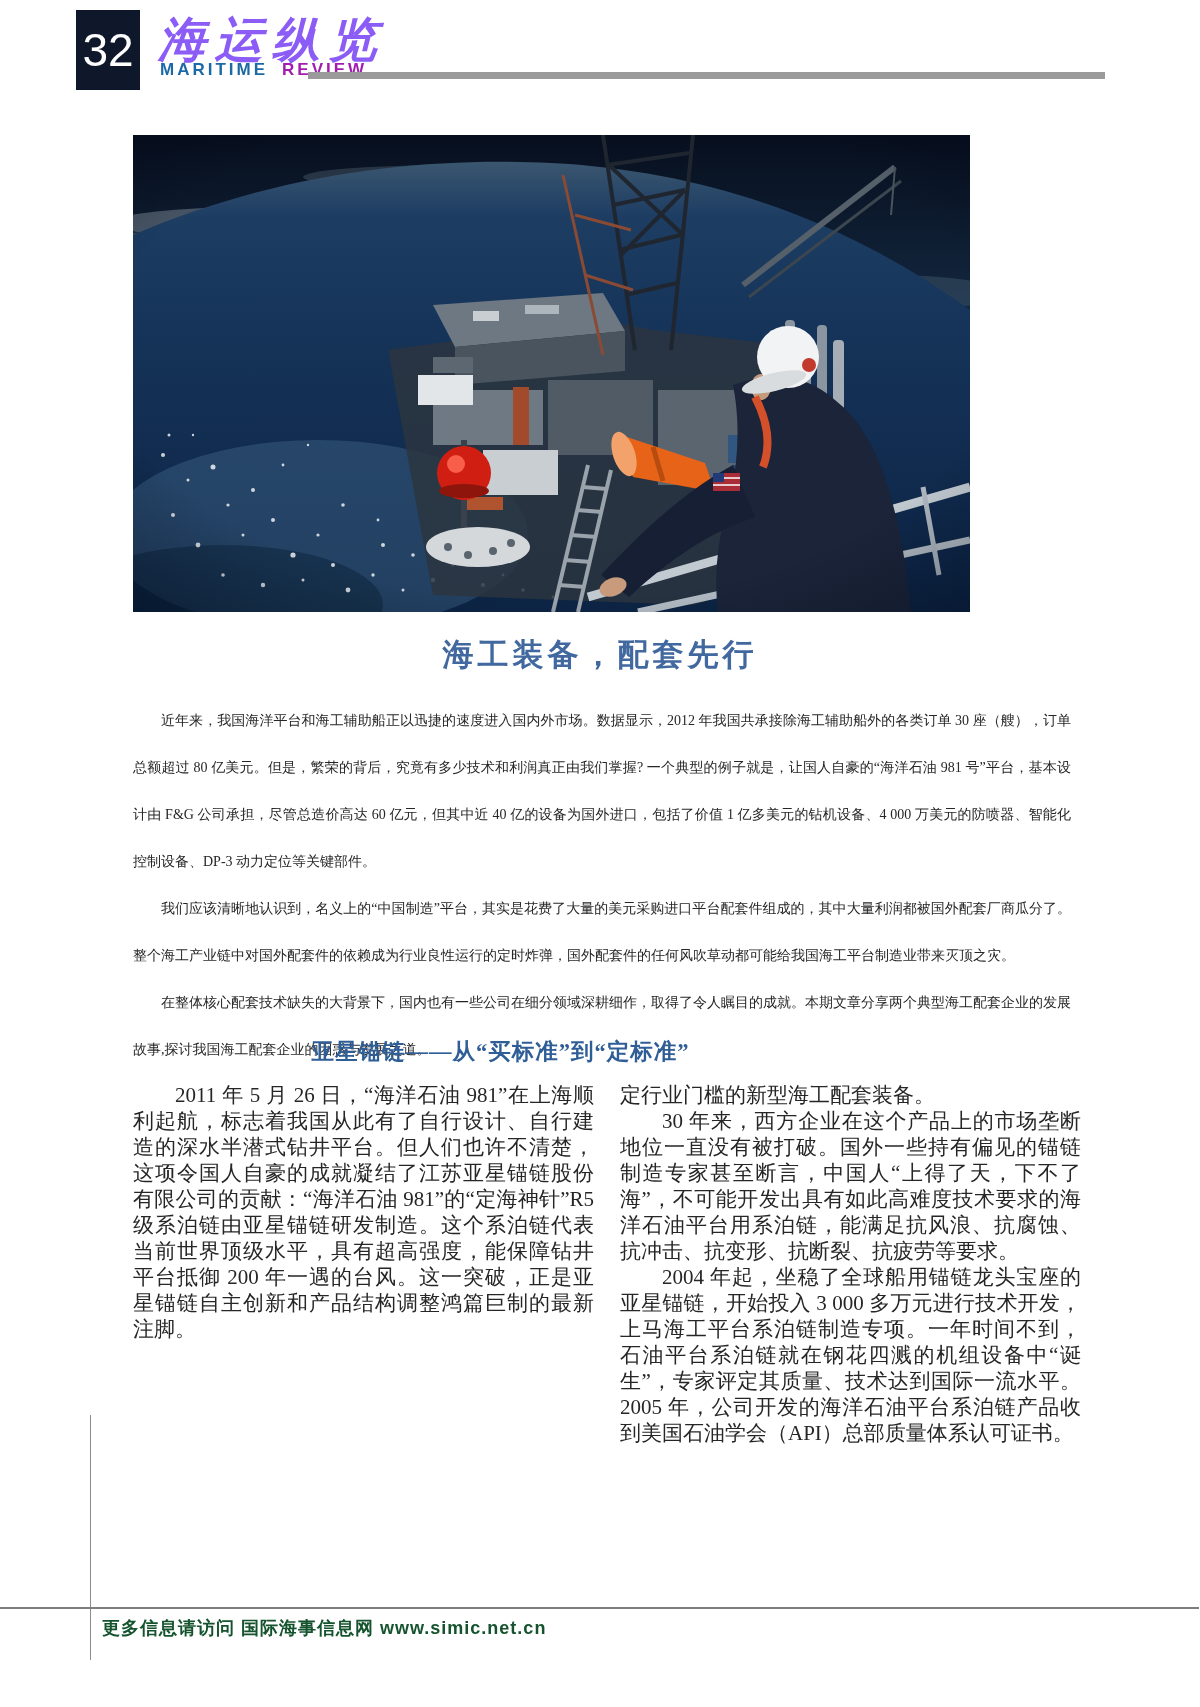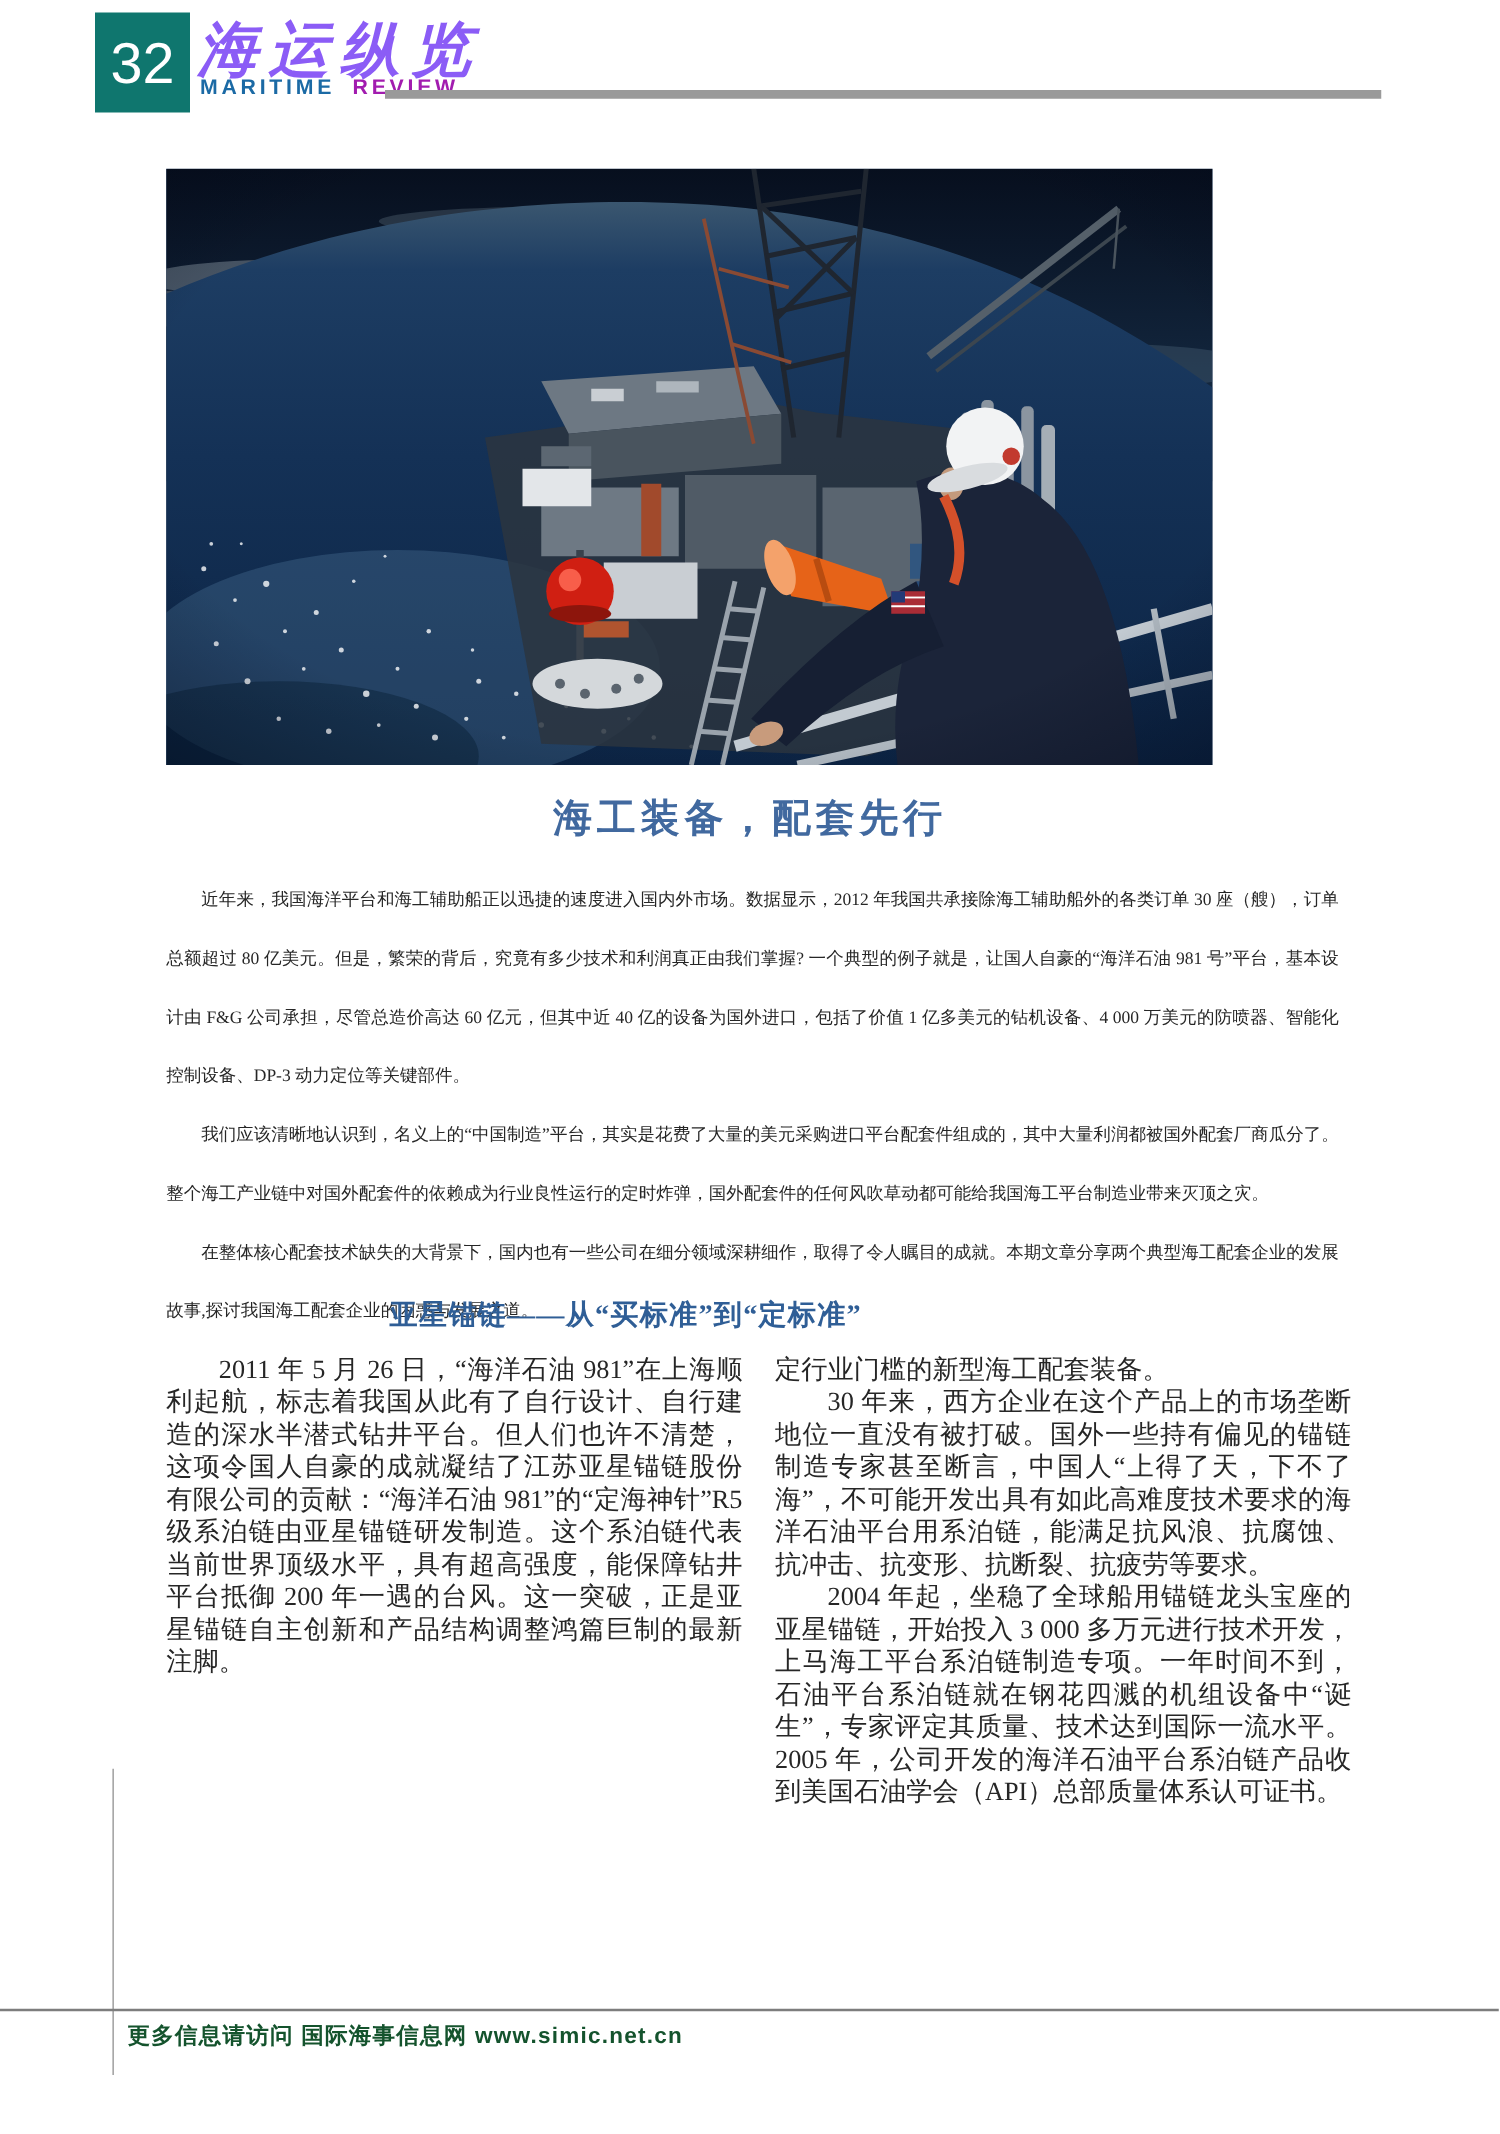--- a/index.html
+++ b/index.html
@@ -3,22 +3,22 @@
 <meta charset="utf-8">
 <style>
   html,body{margin:0;padding:0;}
   body{
     width:1200px;height:1707px;background:#ffffff;position:relative;
     font-family:"Liberation Serif","DejaVu Serif",serif;color:#262626;
     overflow:hidden;
   }
   
   .pagenum{
-    position:absolute;left:76px;top:10px;width:76px;height:80px;
-    background:#0f766e;color:#ffffff;display:flex;align-items:center;justify-content:center;
+    position:absolute;left:76px;top:10px;width:64px;height:80px;
+    background:#0f172a;color:#ffffff;display:flex;align-items:center;justify-content:center;
     font-family:"Liberation Sans","DejaVu Sans",sans-serif;font-size:46px;font-weight:400;
   }
   .brand-zh{
     position:absolute;left:158px;top:8px;
     color:#8b5cf6;font-size:48px;font-weight:bold;font-style:italic;
     letter-spacing:9px;font-family:"Liberation Serif",serif;white-space:nowrap;
   }
   .brand-en{
     position:absolute;left:160px;top:60px;
     font-family:"Liberation Sans","DejaVu Sans",sans-serif;font-weight:bold;

